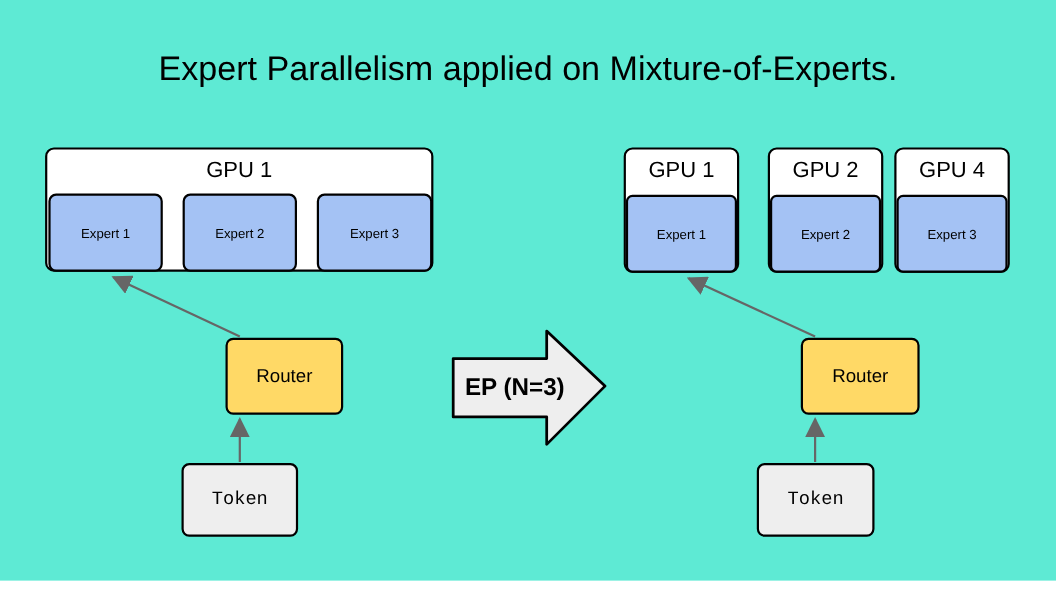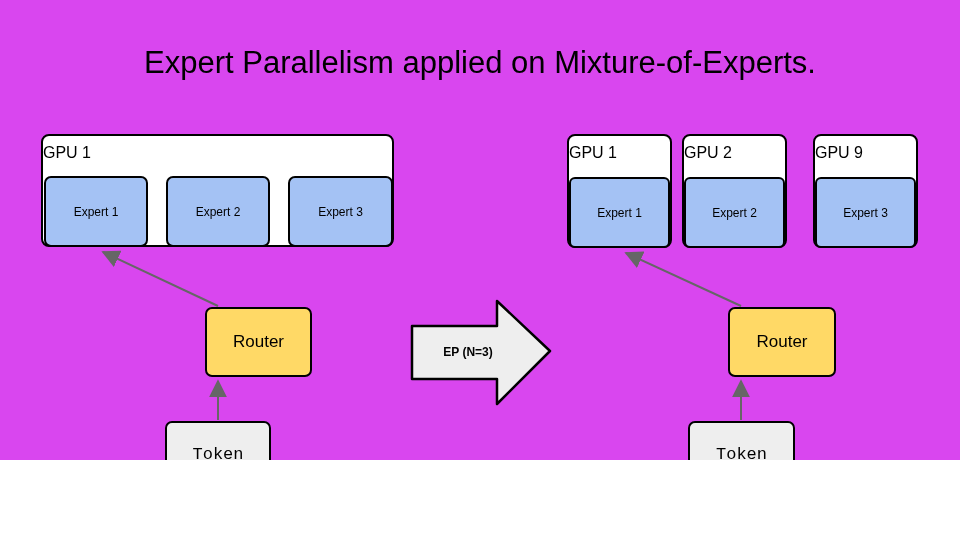--- a/index.html
+++ b/index.html
@@ -1,21 +1,21 @@
 <!DOCTYPE html>
 <html><head>
 <meta charset="utf-8">
 <style>
   html, body { margin: 0; padding: 0; background: #fff; }
   * { box-sizing: border-box; }
   .canvas {
     position: relative;
     width: 960px;
-    height: 460px;
-    background: #d946ef;
+    height: 528px;
+    background: #5eead4;
     font-family: "Liberation Sans", sans-serif;
     color: #000;
     overflow: hidden;
     padding-left: 22px;
   }
   .title {
     position: absolute;
     top: 46px;
     left: 0;
     width: 960px;
@@ -31,29 +31,29 @@
   }
   .gpu-box {
     position: absolute;
     background: #ffffff;
     border: 2px solid #000;
     border-radius: 8px;
   }
   .gpu-wide   { left: 41px;  top: 134px; width: 353px; height: 113px; }
   .gpu-small  { top: 134px; width: 105px; height: 114px; }
   .gpu-small-1 { left: 567px; }
-  .gpu-small-2 { left: 682px; }
+  .gpu-small-2 { left: 698px; }
   .gpu-small-3 { left: 813px; }
   .gpu-label {
     position: absolute;
     top: 8px;
     left: 0;
     width: 100%;
-    text-align: left;
-    font-size: 16px;
+    text-align: center;
+    font-size: 20px;
   }
   .expert {
     position: absolute;
     background: #a4c2f4;
     border: 2px solid #000;
     border-radius: 7px;
     display: flex;
     align-items: center;
     justify-content: center;
     font-size: 12px;
@@ -94,21 +94,21 @@
     font-family: Liberation Mono, monospace;
   }
   .token-left  { left: 165px; top: 421px; width: 106px; height: 67px; }
   .token-right { left: 688px; top: 421px; width: 107px; height: 67px; }
   .ep-label {
     position: absolute;
     left: 412px;
     top: 341px;
     width: 112px;
     text-align: center;
-    font-size: 12px;
+    font-size: 22px;
     font-weight: bold;
     line-height: 22px;
   }
 </style>
 </head>
 <body>
 
 <div class="canvas">
 
   <div class="title">Expert Parallelism applied on Mixture-of-Experts.</div>
@@ -140,20 +140,20 @@
 
   <div class="gpu-box gpu-small gpu-small-1">
     <div class="gpu-label">GPU 1</div>
     <div class="expert expert-in-gpu">Expert 1</div>
   </div>
   <div class="gpu-box gpu-small gpu-small-2">
     <div class="gpu-label">GPU 2</div>
     <div class="expert expert-in-gpu">Expert 2</div>
   </div>
   <div class="gpu-box gpu-small gpu-small-3">
-    <div class="gpu-label">GPU 9</div>
+    <div class="gpu-label">GPU 4</div>
     <div class="expert expert-in-gpu">Expert 3</div>
   </div>
 
   <div class="router router-right">Router</div>
   <div class="token token-right">Token</div>
 
 </div>
 
 </body></html>

